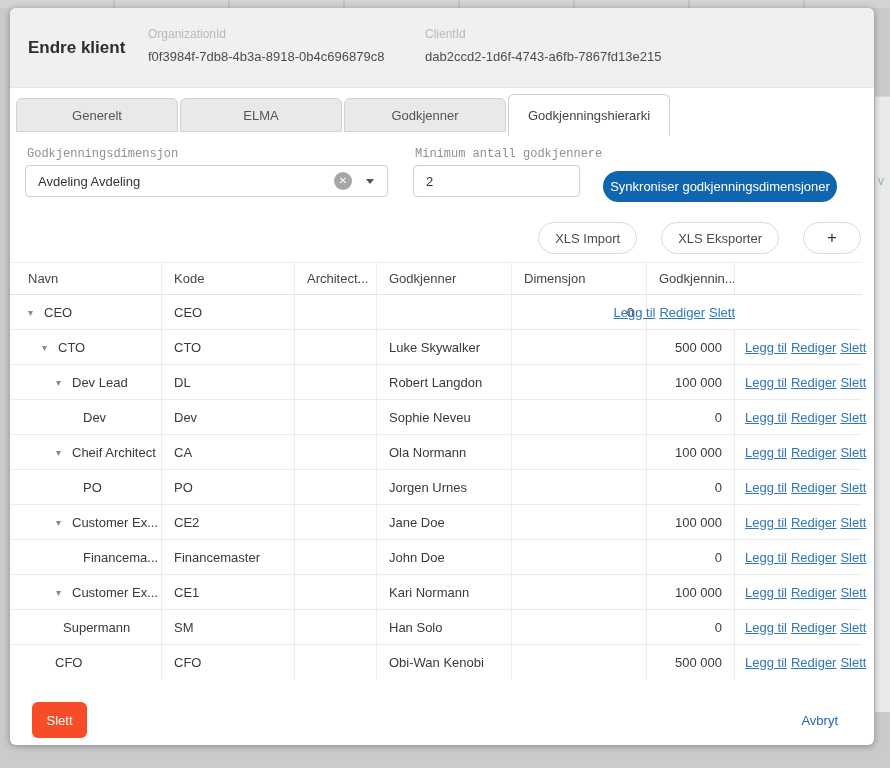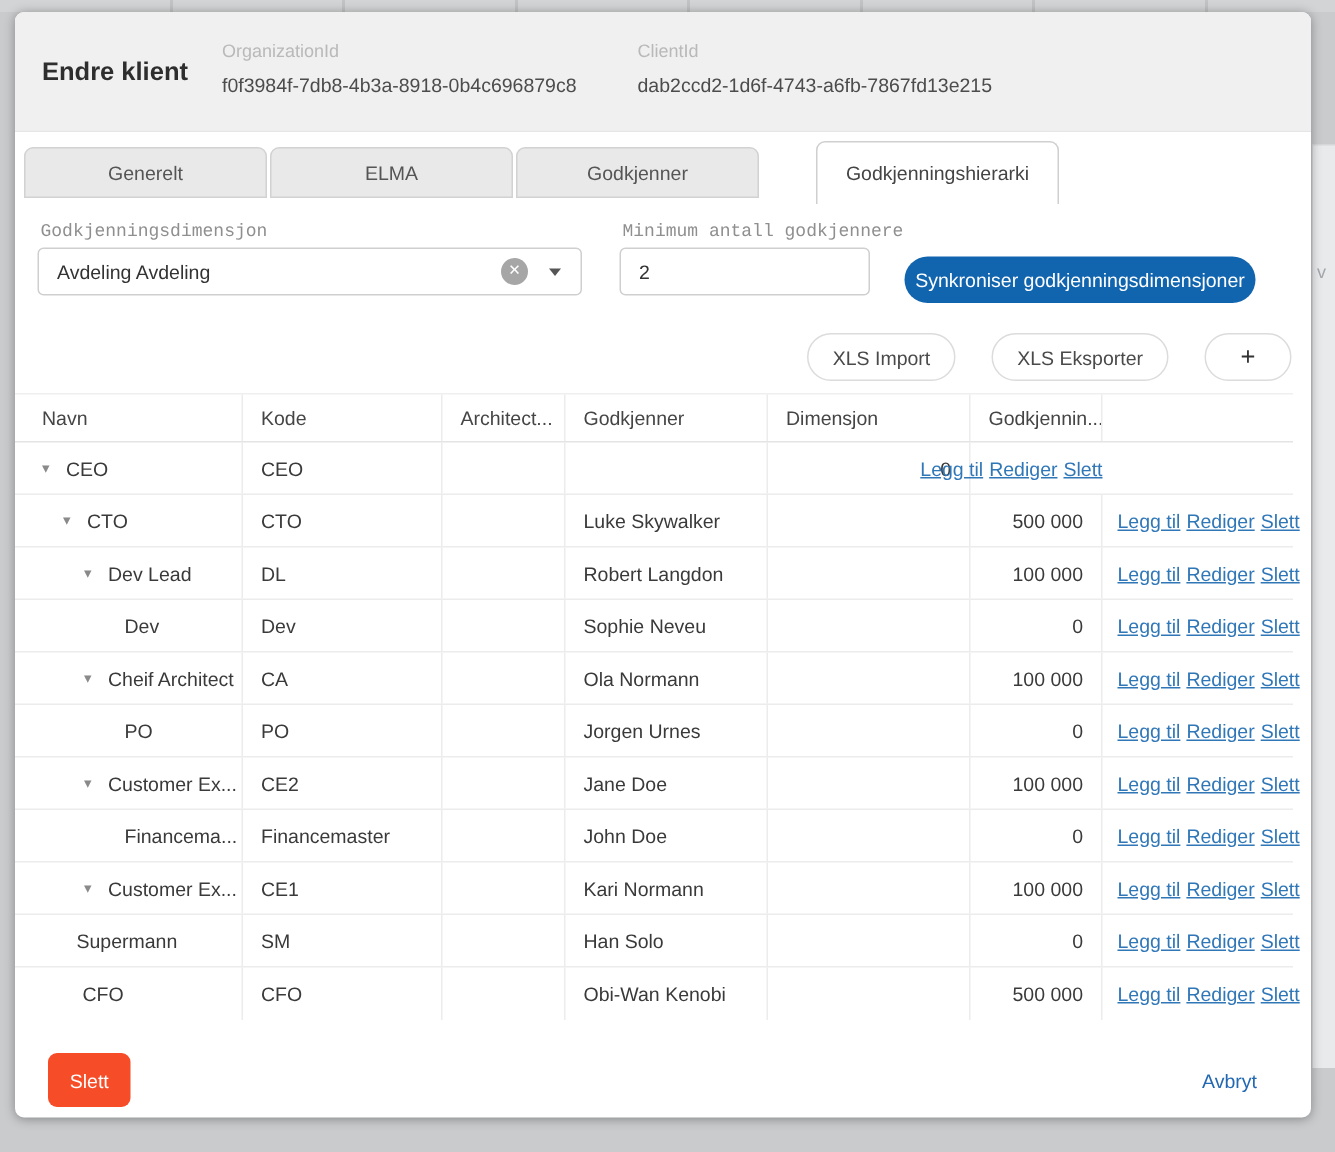--- a/index.html
+++ b/index.html
@@ -42,21 +42,21 @@
   
   .tabs { position:absolute; top:86px; left:6px; display:flex; }
   .tab {
     width:162px; height:34px; margin-top:4px; margin-right:2px;
     background:#e9e9e9; border:1px solid #d2d2d2; border-radius:6px 6px 0 0;
     display:flex; align-items:center; justify-content:center;
     font-size:13px; color:#555; cursor:default;
   }
   .tab.active {
     height:42px; margin-top:0; background:#fff;
-    border:1px solid #cfcfcf; border-bottom:none; color:#444;margin-left:36px;
+    border:1px solid #cfcfcf; border-bottom:none; color:#444;
   }
 
   
   .form-label { position:absolute; font-size:12px; color:#8f8f8f;font-family:Liberation Mono, monospace; }
   .dim-label { left:17px; top:139px; }
   .min-label { left:405px; top:139px; }
   .dropdown {
     position:absolute; left:15px; top:157px; width:363px; height:32px;
     border:1px solid #cfcfcf; border-radius:4px; background:#fff;
     display:flex; align-items:center; cursor:pointer;
@@ -322,21 +322,21 @@
           <div class="td">Kari Normann</div>
           <div class="td"></div>
           <div class="td amount">100 000</div>
           <div class="td actions">
             <a href="#">Legg til</a>
             <a href="#">Rediger</a>
             <a href="#">Slett</a>
           </div>
         </div>
         <div class="trow">
-          <div class="td" style="padding-left: 28px;">
+          <div class="td" style="padding-left: 40px;">
             <span class="tree-spacer"></span>
             <span>Supermann</span>
           </div>
           <div class="td">SM</div>
           <div class="td"></div>
           <div class="td">Han Solo</div>
           <div class="td"></div>
           <div class="td amount">0</div>
           <div class="td actions">
             <a href="#">Legg til</a>

